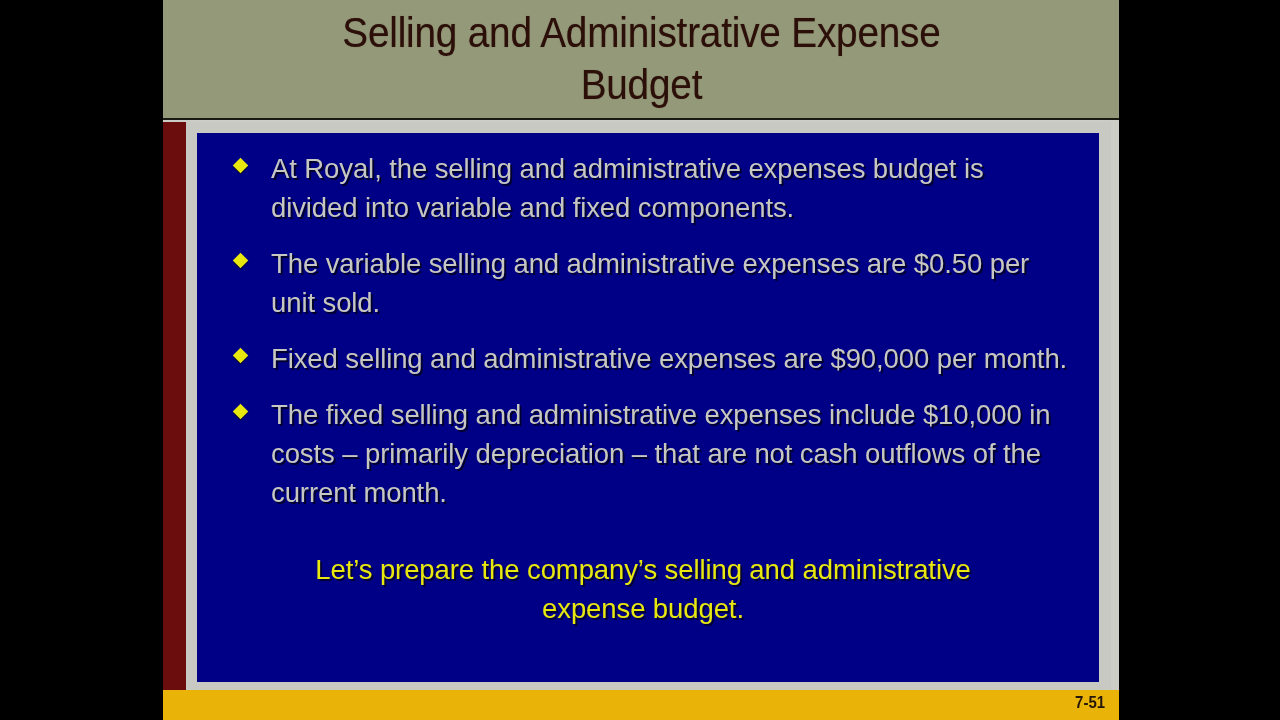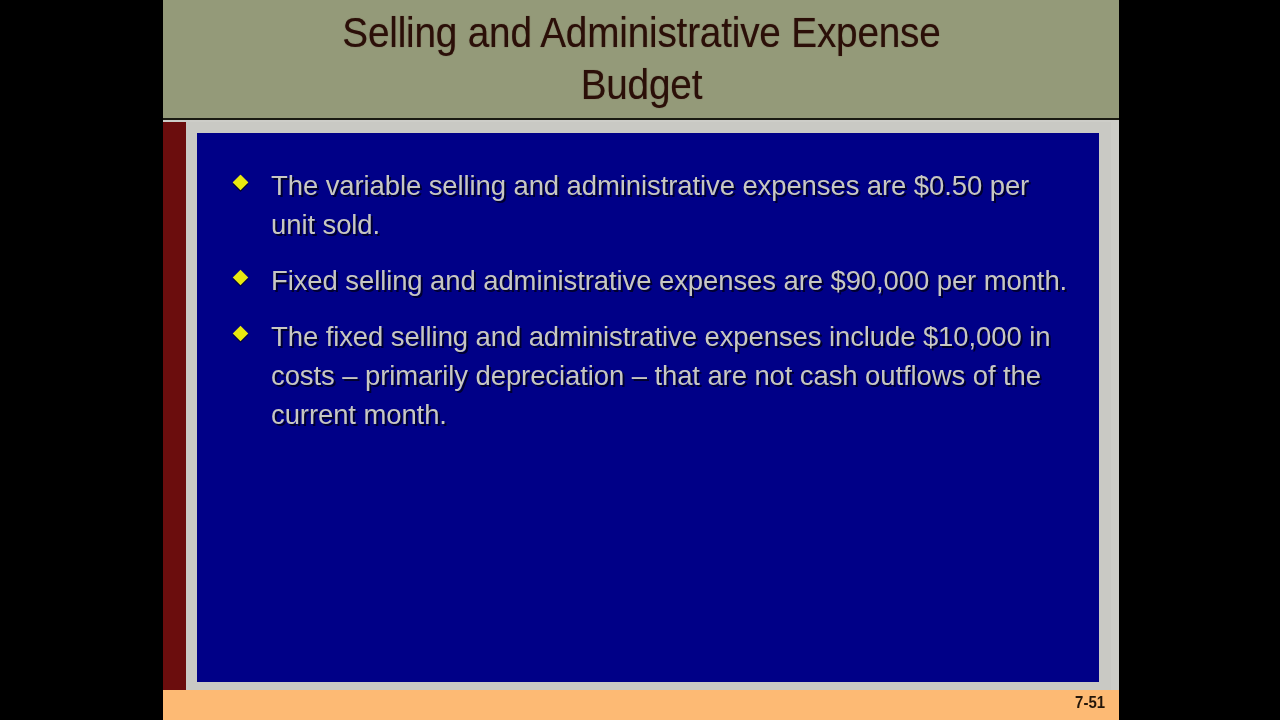--- a/index.html
+++ b/index.html
@@ -143,21 +143,21 @@
     text-shadow: 2px 2px 0 rgba(0,0,40,0.85);
   }
 
   
   #footer {
     position: absolute;
     left: 0;
     top: 690px;
     width: 956px;
     height: 30px;
-    background: #fdba74;
+    background: #eab308;
   }
   #page-number {
     position: absolute;
     right: 14px;
     top: 3px;
     font-size: 17px;
     font-weight: 700;
     color: #24160a;
     transform: scaleX(0.88);
     transform-origin: right center;
@@ -177,35 +177,37 @@
     <div id="title-rule"></div>
 
     <div id="accent-bar"></div>
 
     <div id="content-frame">
       <div id="content-box">
 
         <ul id="bullets">
           <li>
             <span class="diamond"></span>
+            <span>At Royal, the selling and administrative expenses budget is divided into variable and fixed components.</span>
           </li>
           <li>
             <span class="diamond"></span>
             <span>The variable selling and administrative expenses are $0.50 per unit sold.</span>
           </li>
           <li>
             <span class="diamond"></span>
             <span>Fixed selling and administrative expenses are $90,000 per month.</span>
           </li>
           <li>
             <span class="diamond"></span>
             <span>The fixed selling and administrative expenses include $10,000 in costs – primarily depreciation – that are not cash outflows of the current month.</span>
           </li>
         </ul>
 
+        <div id="closing-note">Let’s prepare the company’s selling and administrative expense budget.</div>
 
       </div>
     </div>
 
     <div id="footer">
       <div id="page-number">7-51</div>
     </div>
 
   </div>
 </div>

